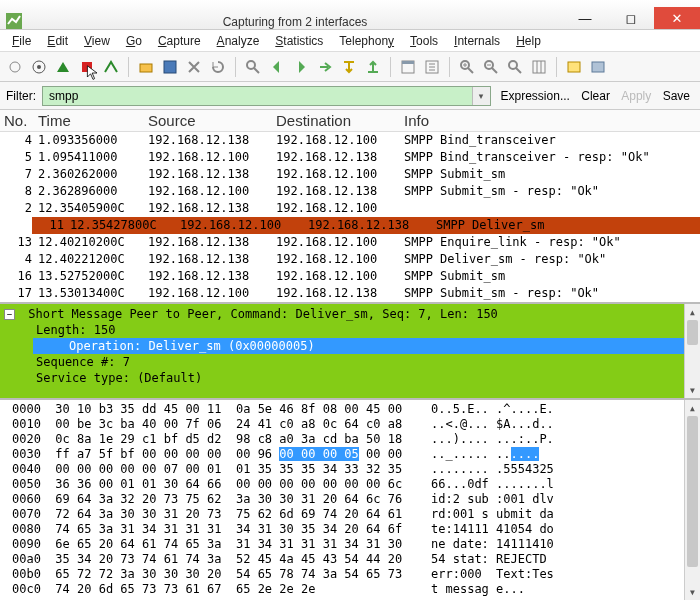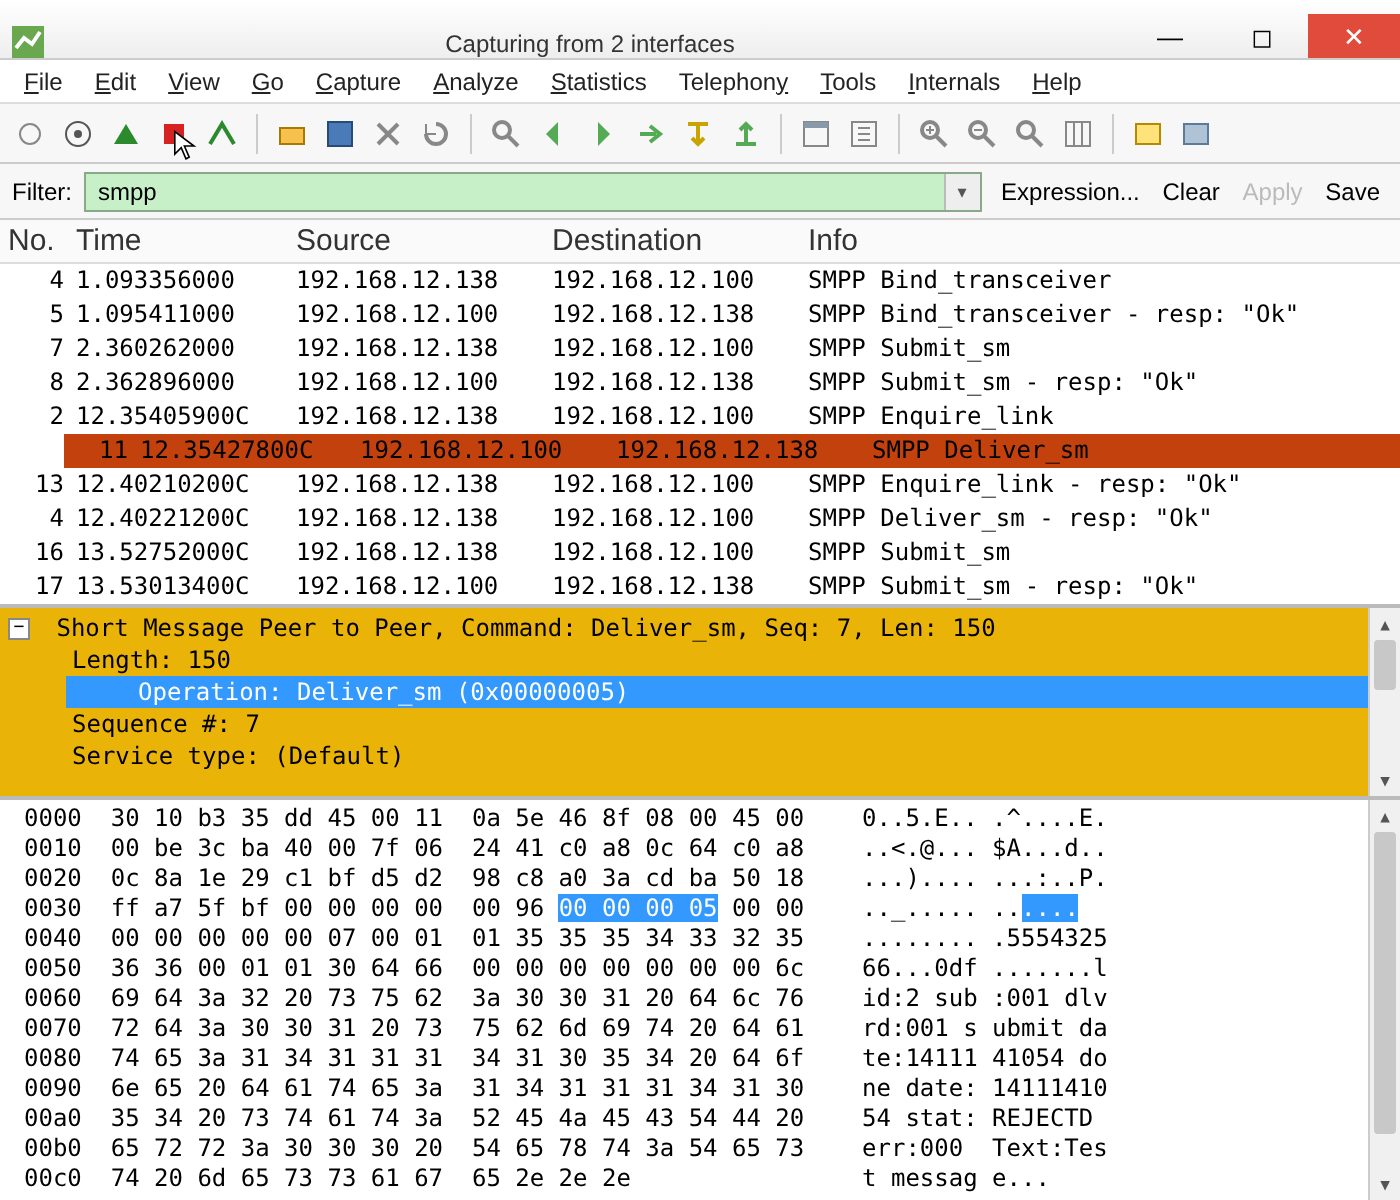--- a/index.html
+++ b/index.html
@@ -121,21 +121,21 @@
   .plr {
     display:grid;
     grid-template-columns: 34px 110px 128px 128px 1fr;
     padding: 0 4px;
     white-space: nowrap;
     line-height: 17px;
   }
   .plr .no { text-align:right; padding-right:6px; }
   .plr.sel { background: #c2410c; margin-left: 32px; }
   .midpane {
-    background:#eab308;
+    background:#84cc16;
     border-bottom:2px solid #bbb;
     font-family: Consolas, monospace;
     font-size:12px;
     padding: 2px 0;
     position:relative;
     height: 96px;
     overflow:hidden;
   }
   .midpane .tree-row { padding:0 6px 0 4px; line-height:16px; white-space:nowrap;}
   .midpane .tree-row.child { padding-left: 36px; }
@@ -377,21 +377,20 @@
         <div>2.362896000</div>
         <div>192.168.12.100</div>
         <div>192.168.12.138</div>
         <div>SMPP Submit_sm - resp: "Ok"</div>
       </div>
       <div class="plr">
         <div class="no">2</div>
         <div>12.35405900C</div>
         <div>192.168.12.138</div>
         <div>192.168.12.100</div>
-        <div>SMPP Enquire_link</div>
       </div>
       <div class="plr sel">
         <div class="no">11</div>
         <div>12.35427800C</div>
         <div>192.168.12.100</div>
         <div>192.168.12.138</div>
         <div>SMPP Deliver_sm</div>
       </div>
       <div class="plr">
         <div class="no">13</div>

